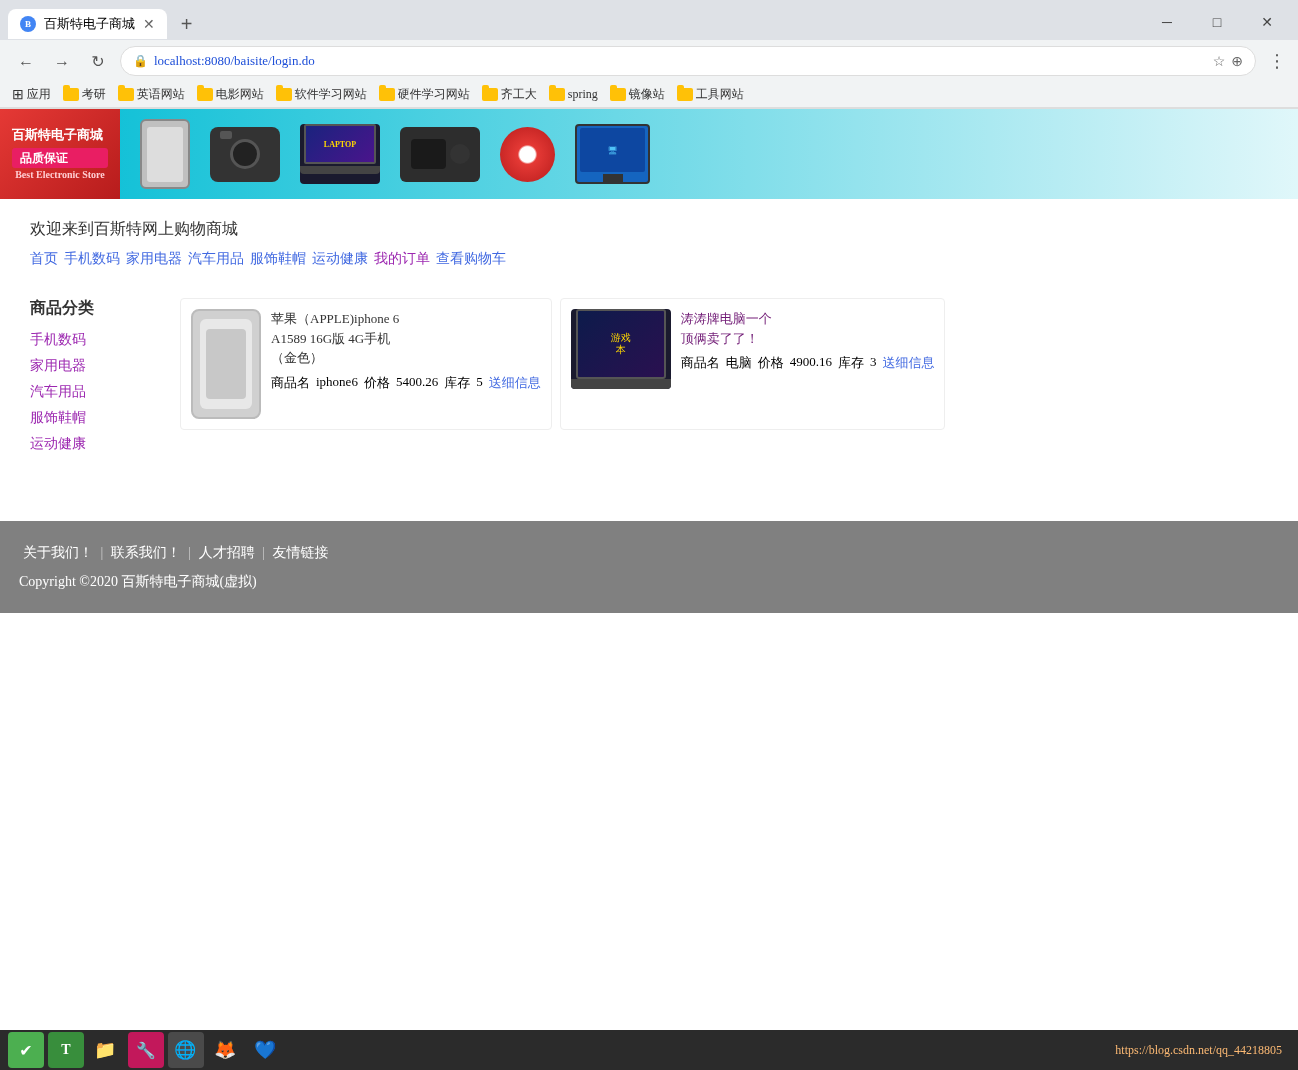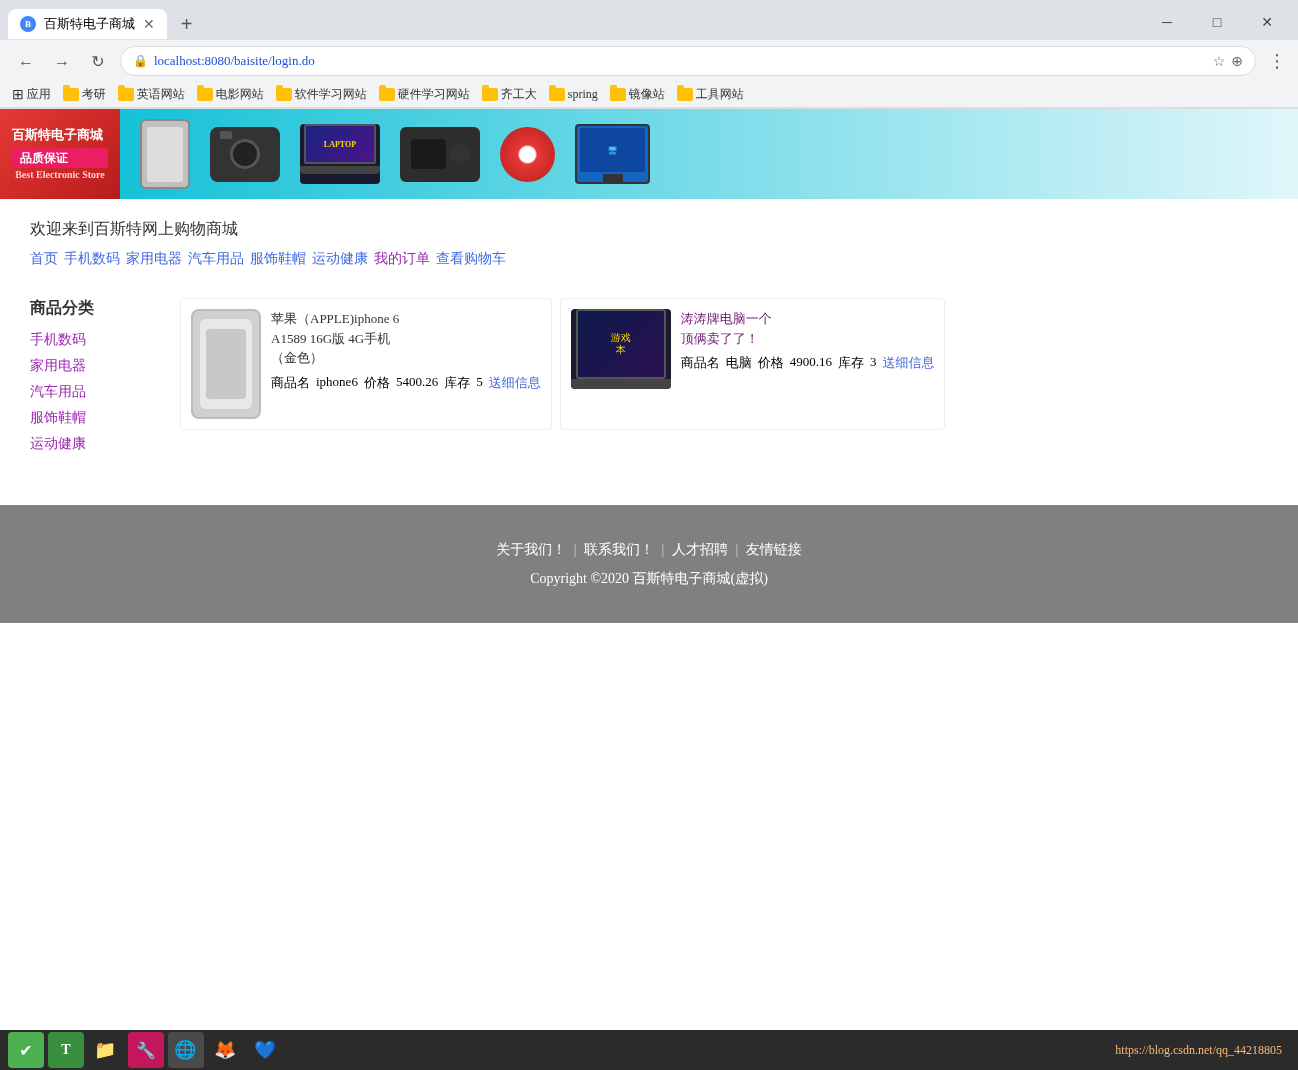--- a/index.html
+++ b/index.html
@@ -264,23 +264,22 @@
     .product-detail-link {
       color: #4169e1;
       text-decoration: none;
       font-size: 13px;
     }
 
     
     .footer {
       background: #808080;
       color: #fff;
-      text-align: center;
-      padding: 32px;
-      margin-top: 24px;
+      padding: 19px;
+      margin-top: 40px;
       font-size: 14px;
       line-height: 1.8;
     }
     .footer-links {
       margin-bottom: 4px;
     }
     .footer-link {
       color: #fff;
       text-decoration: none;
       margin: 0 4px;

